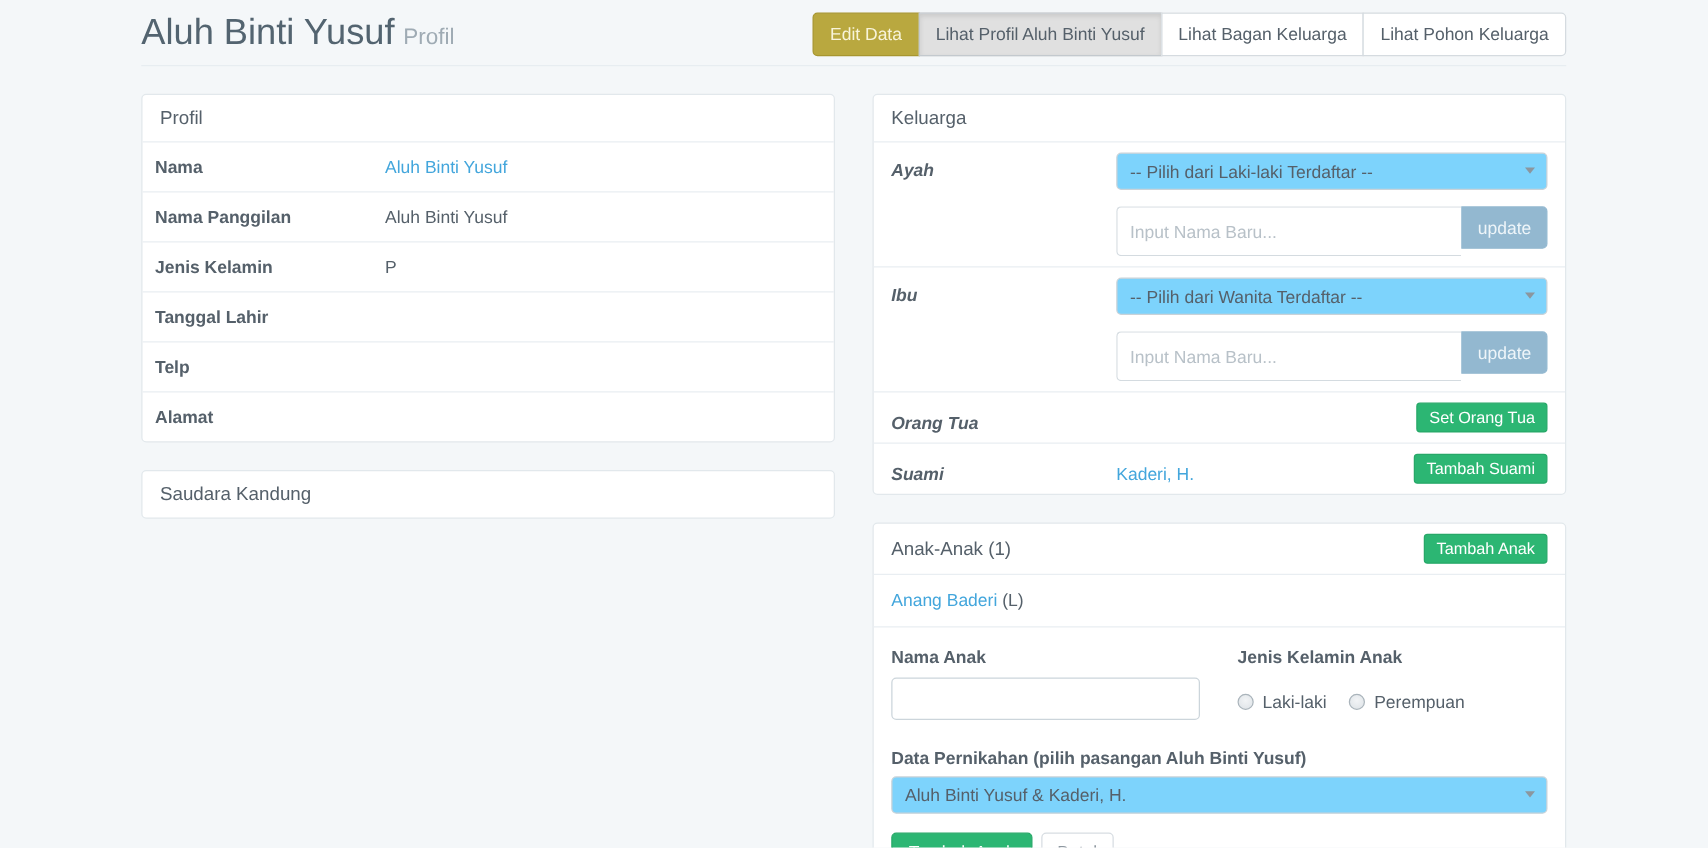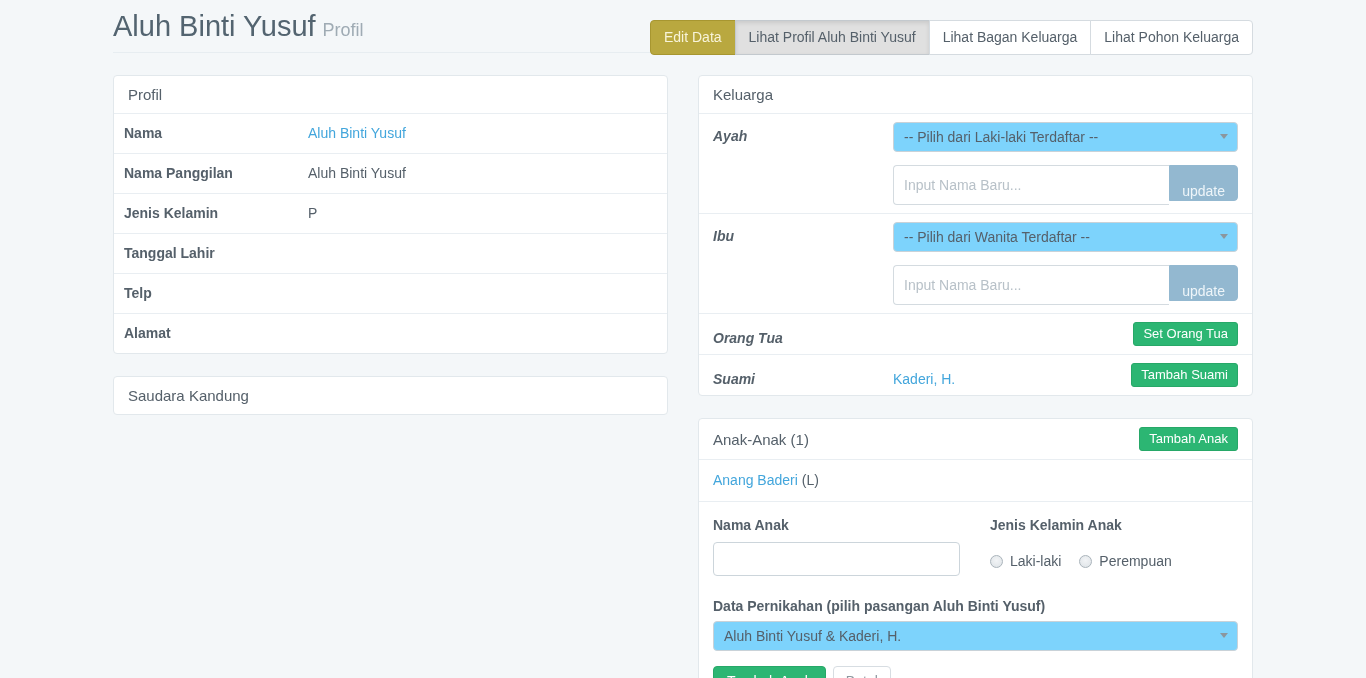--- a/index.html
+++ b/index.html
@@ -11,21 +11,21 @@
     color: #55606a;
   }
   .container { width: 1140px; margin: 0 auto; position: relative; }
 
   
   .page-header { padding-top: 2px; }
   .page-title { font-size: 29px; font-weight: 400; color: #536470; margin: 8px 0 9px; }
   .page-title .subtitle { font-size: 18px; color: #9fabb4; font-weight: 400; margin-left: 7px; }
   .header-divider { border: 0; border-top: 1px solid #e7edf1; margin: 0 0 22px; }
 
-  .toolbar { position: absolute; top: 20px; right: 0; display: inline-flex; }
+  .toolbar { position: absolute; top: 10px; right: 0; display: inline-flex; }
   .tbtn {
     font-family: "Liberation Sans", sans-serif;
     font-size: 14px; line-height: 19px; padding: 7px 13px;
     background: #fff; border: 1px solid #d5dbe0; color: #55606a;
     cursor: pointer; margin-left: -1px; white-space: nowrap;
   }
   .tbtn:first-child { border-radius: 4px 0 0 4px; margin-left: 0; }
   .tbtn:last-child { border-radius: 0 4px 4px 0; }
   .tbtn.gold { background: #b9a83f; border-color: #a79630; color: #f8f4da; }
   .tbtn.pressed { background: #e0e0e0; border-color: #c3c9ce; box-shadow: inset 0 2px 4px rgba(0,0,0,0.10); }
@@ -70,21 +70,21 @@
   .input-group { display: flex; margin-top: 13px; }
   .ig-input {
     flex: 1; height: 40px; border: 1px solid #d4dbe0; border-right: 0;
     border-radius: 4px 0 0 4px; padding: 0 10px;
     font-family: "Liberation Sans", sans-serif; font-size: 14px; color: #a21caf;
   }
   .ig-input::placeholder { color: #b8c1c8; }
   .btn-update {
     background: #93b8d0; color: #eef5f9; border: 1px solid #93b8d0;
     border-radius: 0 4px 4px 0; font-family: "Liberation Sans", sans-serif;
-    font-size: 14px; padding: 17px 12px; cursor: pointer; height: 16px;
+    font-size: 14px; padding: 0 12px; cursor: pointer; height: 34px;
   }
   .btn-green-sm {
     background: #2cb673; color: #fff; border: 1px solid #27a868; border-radius: 3px;
     font-family: "Liberation Sans", sans-serif; font-size: 13px; padding: 3px 9px;
     cursor: pointer; line-height: 16px; white-space: nowrap;
   }
 
   
   .child-row { padding: 11px 14px; border-top: 1px solid #e9eef2; font-size: 14px; line-height: 19px; }
   .gender-suffix { color: #55606a; }

